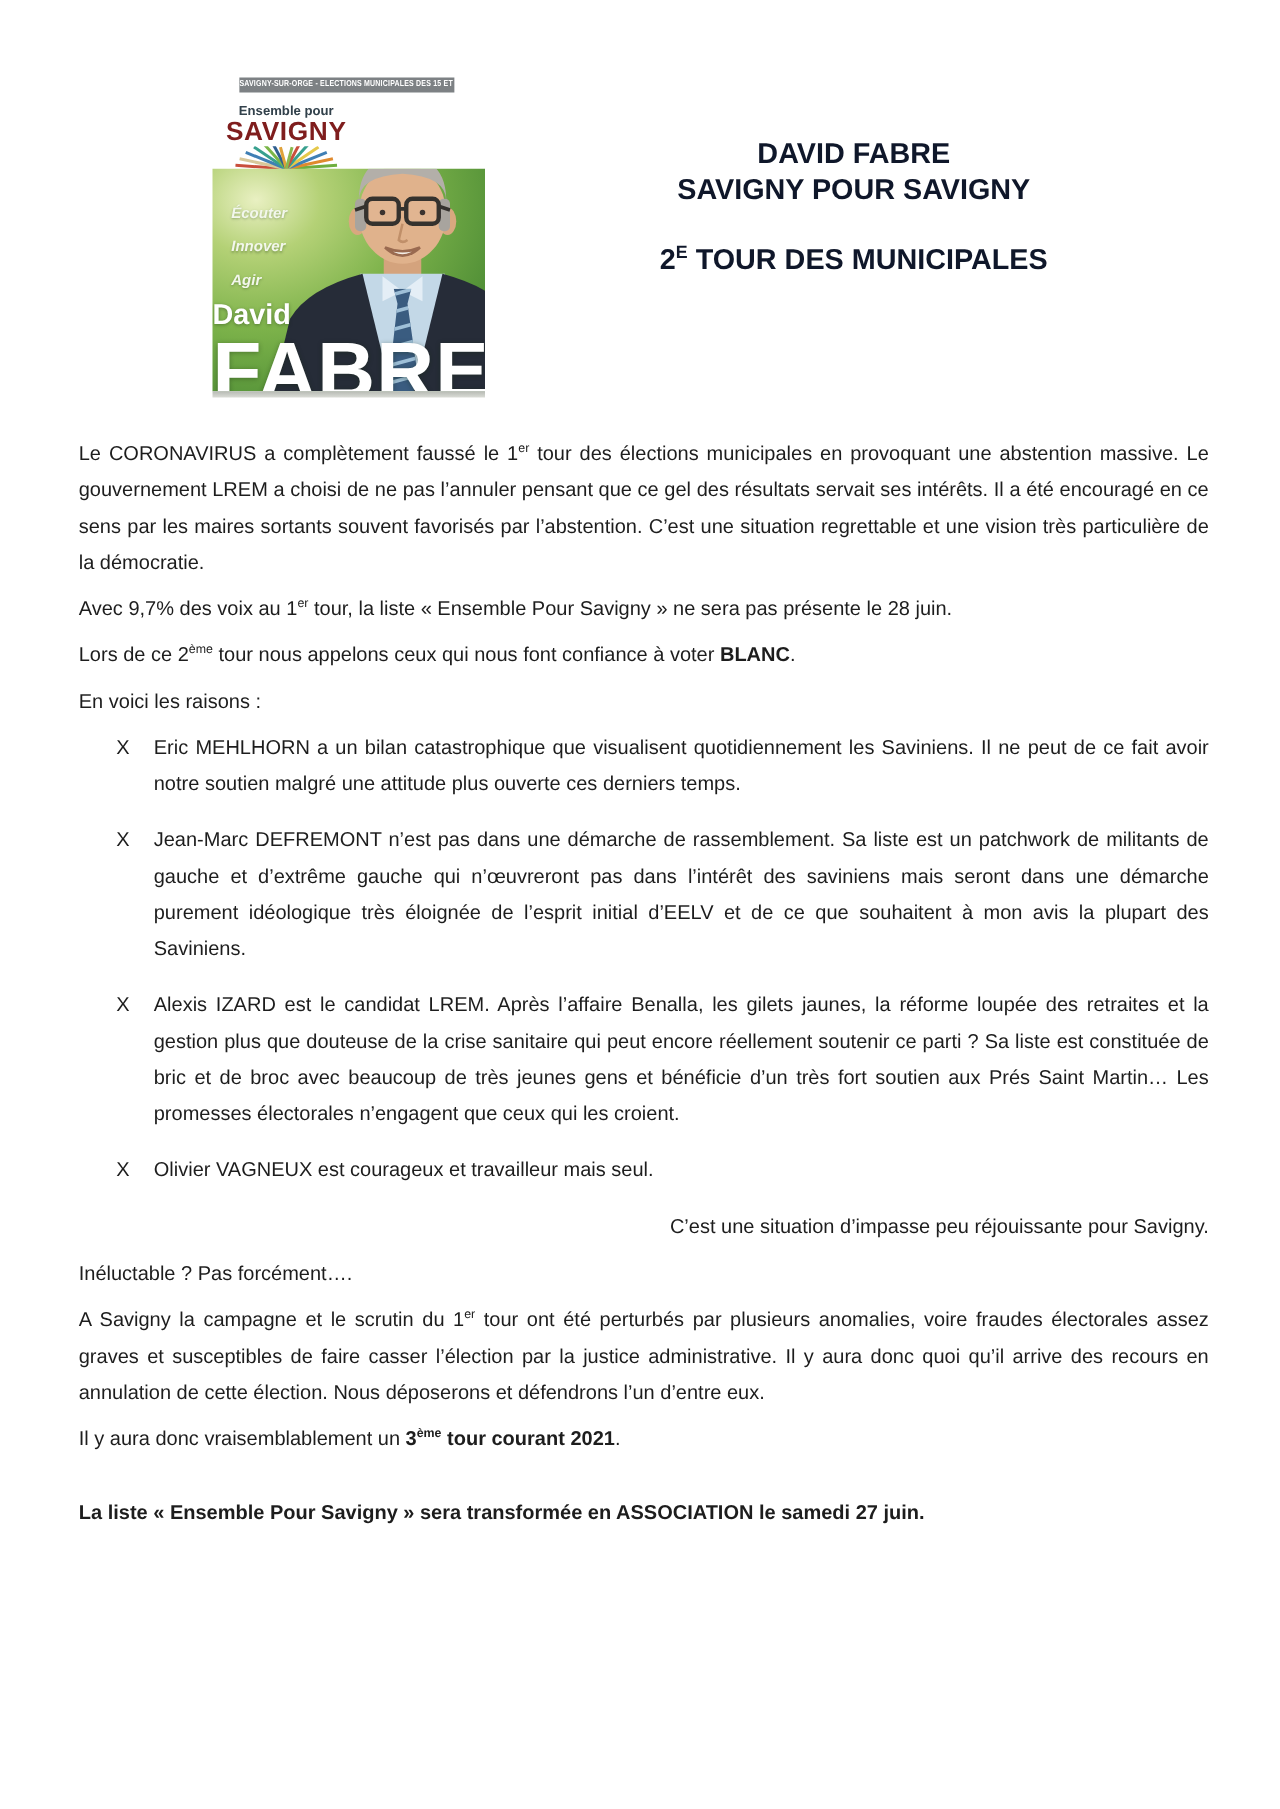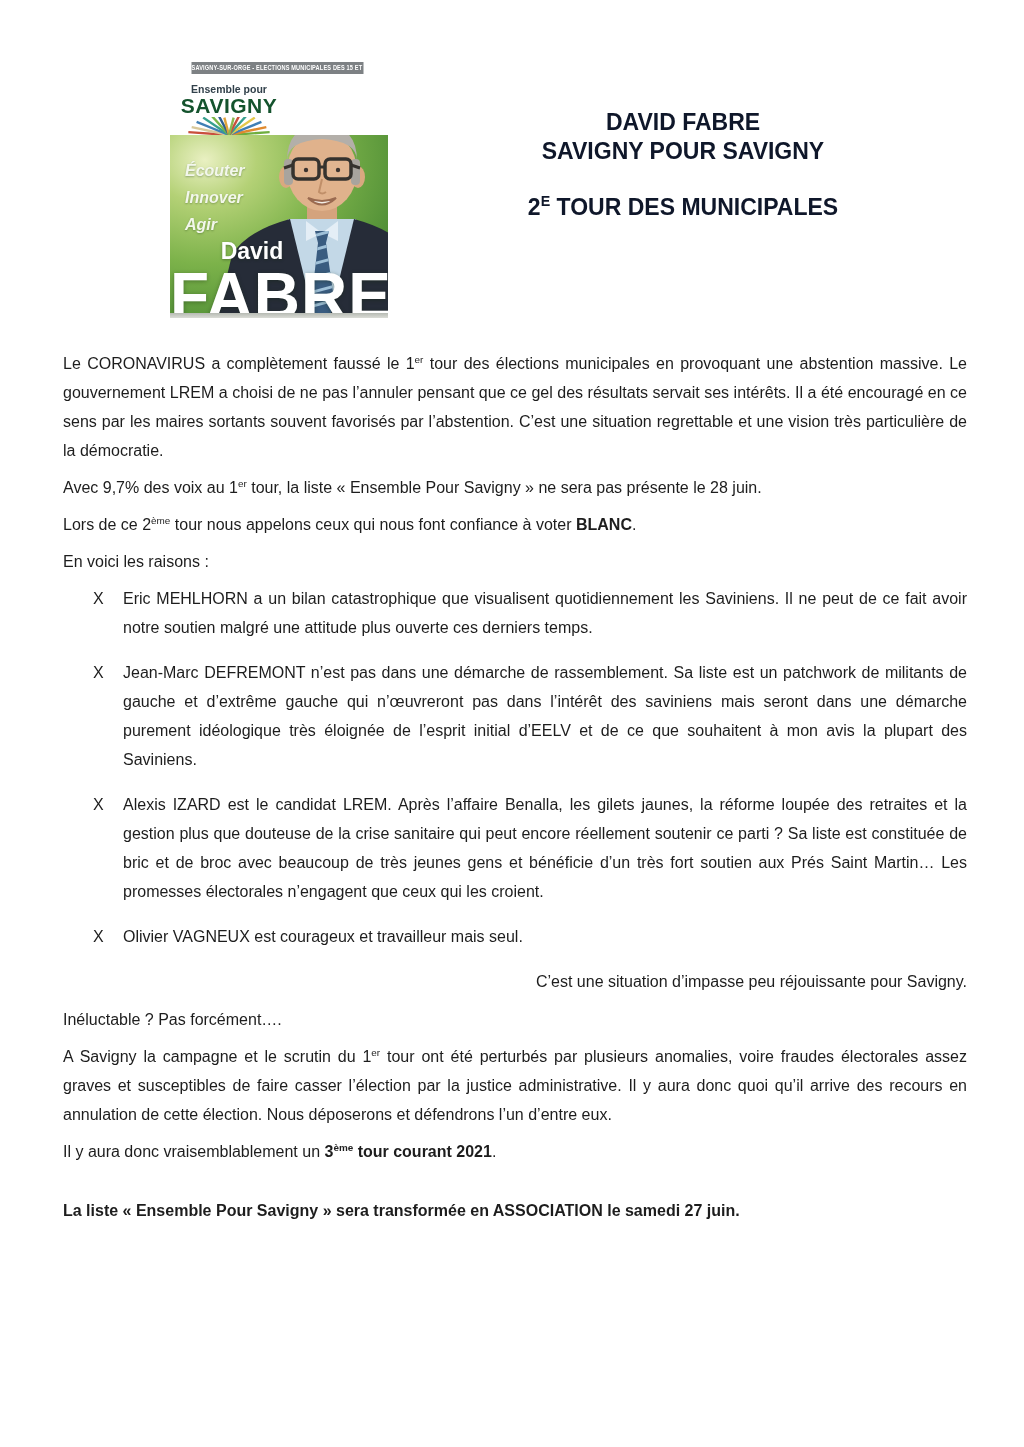--- a/index.html
+++ b/index.html
@@ -6,30 +6,30 @@
   body { font-family:"Liberation Sans", sans-serif; background:#ffffff; color:#1d1d1d; }
   .page { position:relative; width:1024px; height:1243px; background:#ffffff; overflow:hidden; }
 
   
   .poster { position:absolute; left:167px; top:62px; width:221px; height:256px; background:#ffffff; }
   .poster-banner { position:absolute; left:3px; top:0; width:215px; height:12px; background:#7d8184;
     color:#fff; font-size:7px; font-weight:bold; line-height:12px; text-align:center;
     white-space:nowrap; transform:scaleX(0.8); transform-origin:center; letter-spacing:.2px; }
   .logo-block { position:absolute; left:0; top:21px; width:124px; text-align:center; }
   .logo-top { font-size:10.5px; font-weight:600; color:#32414b; }
-  .logo-name { font-size:21px; font-weight:800; color:#14532d; letter-spacing:.5px; margin-top:-1px; }
+  .logo-name { font-size:21px; font-weight:800; color:#7f1d1d; letter-spacing:.5px; margin-top:-1px; }
   .logo-fan { position:absolute; left:17px; top:55px; }
   .photo { position:absolute; left:3px; top:73px; width:218px; height:178px; overflow:hidden;
     background:radial-gradient(ellipse at 16% 14%, #e9f0c2 0%, #b4d176 20%, #7cb24a 48%, #549238 76%, #3f7a2d 100%); }
   .photo-edge { position:absolute; left:3px; top:251px; width:218px; height:5px;
     background:linear-gradient(#b6bab3,#dadcd6); }
   .photo svg { position:absolute; left:0; top:0; }
-  .slogan { position:absolute; left:15px; top:22px; font-style:italic; font-size:16px; line-height:27px;
+  .slogan { position:absolute; left:15px; top:22px; font-style:italic; font-size:12px; line-height:27px;
     color:#f3f7ec; font-weight:600; text-shadow:0 1px 2px rgba(30,60,20,.35); }
-  .cand-first { position:absolute; left:0; top:103px; width:164px; text-align:center;
+  .cand-first { position:absolute; left:0; top:103px; width:164px; text-align:left;
     font-size:23px; font-weight:700; color:#ffffff; text-shadow:0 1px 3px rgba(20,40,15,.4); }
   .cand-last { position:absolute; left:0; top:124px; width:218px; 
     font-size:64px; font-weight:700; letter-spacing:1px; color:#ffffff; text-shadow:0 1px 4px rgba(20,40,15,.4); }
 
   
   .header-block { position:absolute; left:449px; top:108px; width:468px; text-align:center;
     font-size:23px; font-weight:700; line-height:29px; color:#0f172a; }
   .header-line3 { margin-top:27px; }
   sup { font-size:.62em; line-height:0; }
 

